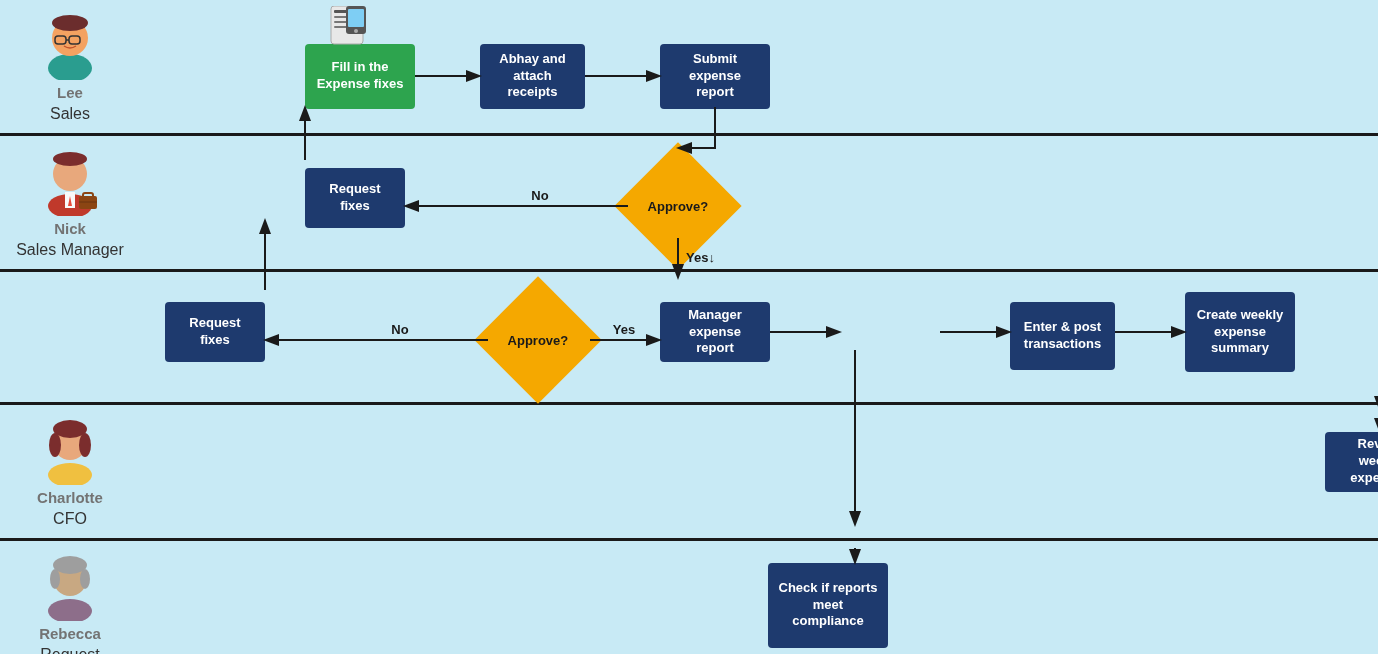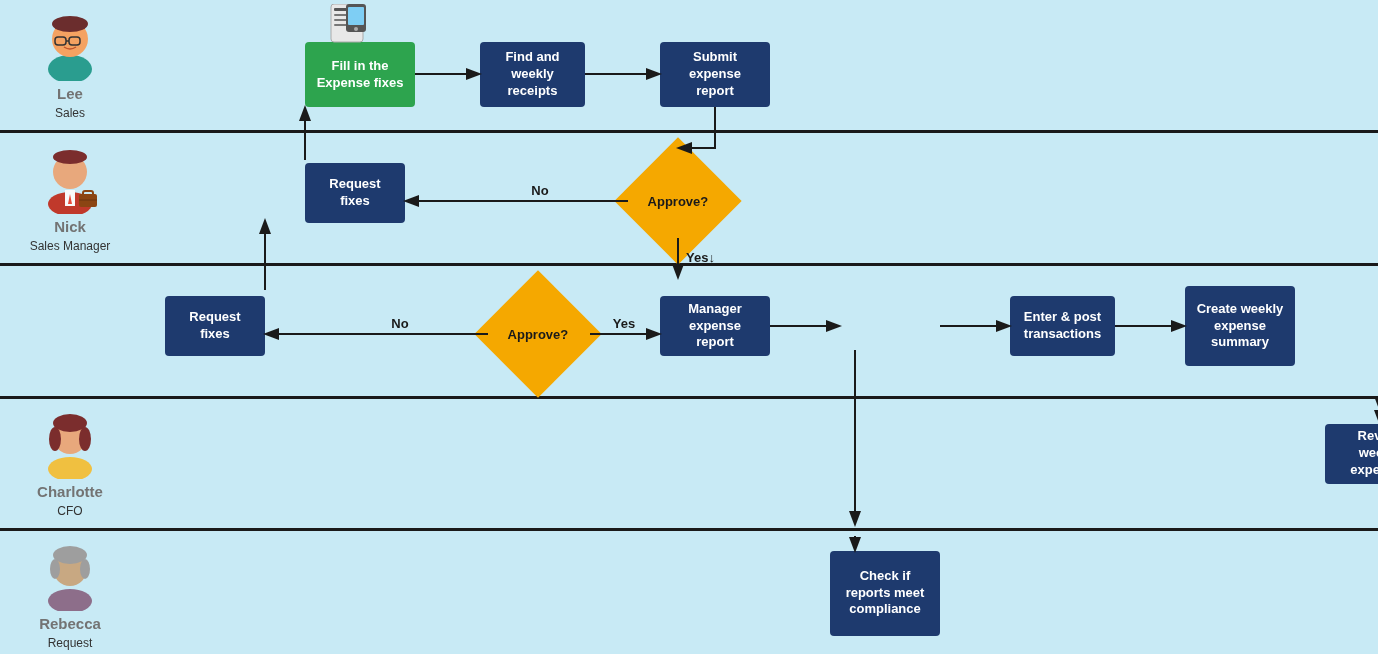--- a/index.html
+++ b/index.html
@@ -31,21 +31,21 @@
     }
 
     .actor-name {
       font-size: 15px;
       font-weight: 700;
       color: #737373;
       text-align: center;
     }
 
     .actor-role {
-      font-size: 12px;
+      font-size: 16px;
       color: #333;
       text-align: center;
     }
 
     .lane-content {
       flex: 1;
       position: relative;
       display: flex;
       align-items: center;
       padding: 12px 10px;
@@ -146,21 +146,21 @@
         <rect x="6" y="15" width="16" height="2" rx="1" fill="#777"></rect>
         <rect x="6" y="20" width="20" height="2" rx="1" fill="#777"></rect>
 
         <rect x="18" y="0" width="20" height="28" rx="3" fill="#555"></rect>
         <rect x="20" y="3" width="16" height="18" rx="1" fill="#7ecef4"></rect>
         <circle cx="28" cy="25" r="2" fill="#aaa"></circle>
       </svg>
 
       <div class="flow-box green" style="left:165px; top:42px; width:110px; height:65px; z-index:4;">Fill in the Expense fixes</div>
 
-      <div class="flow-box" style="left:340px; top:42px; width:105px; height:65px;">Find and weekly receipts</div>
+      <div class="flow-box" style="left:340px; top:42px; width:105px; height:65px;">Abhay and attach receipts</div>
 
       <div class="flow-box" style="left:520px; top:42px; width:110px; height:65px;">Submit expense report</div>
 
       <svg style="position:absolute;top:0;left:0;width:100%;height:100%;overflow:visible;">
         <defs>
           <marker id="arr2" markerWidth="8" markerHeight="8" refX="6" refY="3" orient="auto">
             <path d="M0,0 L0,6 L8,3 z" fill="#1a1a1a"></path>
           </marker>
         </defs>
 
@@ -221,21 +221,21 @@
 
       <div class="diamond-container" style="position:absolute; left:488px; top:18px; width:100px; height:100px;">
         <div class="diamond">
           <div class="diamond-text">Approve?</div>
         </div>
       </div>
 
       <div class="flow-box" style="left:660px; top:30px; width:110px; height:60px;">Manager expense report</div>
 
 
-      <div class="flow-box" style="left:1010px; top:30px; width:105px; height:60px;">Enter &amp; post transactions</div>
+      <div class="flow-box" style="left:1010px; top:30px; width:105px; height:68px;">Enter &amp; post transactions</div>
 
       <div class="flow-box" style="left:1185px; top:20px; width:110px; height:80px;">Create weekly expense summary</div>
 
       <svg style="position:absolute;top:0;left:0;width:100%;height:100%;overflow:visible;">
         <defs>
           <marker id="arr4" markerWidth="8" markerHeight="8" refX="6" refY="3" orient="auto">
             <path d="M0,0 L0,6 L8,3 z" fill="#1a1a1a"></path>
           </marker>
         </defs>
 
@@ -295,21 +295,21 @@
 
         <ellipse cx="35" cy="14" rx="17" ry="9" fill="#9e9e9e"></ellipse>
         <ellipse cx="20" cy="28" rx="5" ry="10" fill="#9e9e9e"></ellipse>
         <ellipse cx="50" cy="28" rx="5" ry="10" fill="#9e9e9e"></ellipse>
       </svg>
       <div class="actor-name">Rebecca</div>
       <div class="actor-role">Request</div>
     </div>
     <div class="lane-content" style="position:relative; width:100%; min-height:120px;">
 
-      <div class="flow-box" style="left:690px; top:15px; width:110px; height:85px;">Check if reports meet compliance</div>
+      <div class="flow-box" style="left:628px; top:15px; width:120px; height:85px;">Check if reports meet compliance</div>
 
       <svg style="position:absolute;top:0;left:0;width:100%;height:100%;overflow:visible;">
         <defs>
           <marker id="arr6" markerWidth="8" markerHeight="8" refX="6" refY="3" orient="auto">
             <path d="M0,0 L0,6 L8,3 z" fill="#1a1a1a"></path>
           </marker>
         </defs>
 
         <line x1="715" y1="0" x2="715" y2="13" stroke="#1a1a1a" stroke-width="2" marker-end="url(#arr6)"></line>
       </svg>

